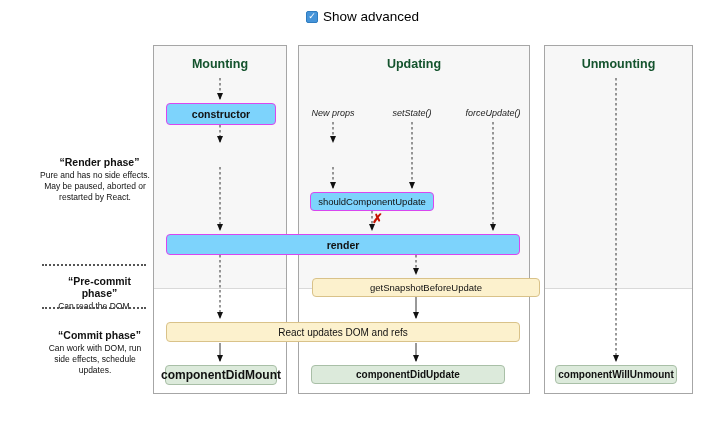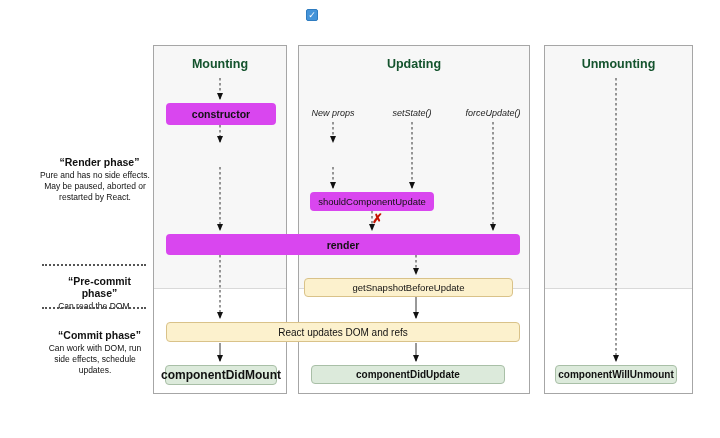--- a/index.html
+++ b/index.html
@@ -40,21 +40,21 @@
   .dash { stroke-dasharray:2.5 2.5; }
 
   
   .node {
     position:absolute; box-sizing:border-box; border-radius:4px;
     display:flex; align-items:center; justify-content:center;
     font-size:9.5px; text-align:center; cursor:pointer;
   }
   .node.bold { font-weight:bold; font-size:10.5px; }
   .node.md   { font-size:10px; }
-  .blue   { background:#d946ef; border:6px solid #d946ef; }
+  .blue   { background:#7dd3fc; border:1px solid #d946ef; }
   .yellow { background:#fcf1cd; border:1px solid #d9c289; }
   .green  { background:#dceadb; border:1px solid #a9bfa7; }
 
   
   .trigger {
     position:absolute; top:108px; transform:translateX(-50%);
     font-style:italic; font-size:9px; color:#222; white-space:nowrap;
   }
 
   
@@ -70,20 +70,21 @@
 </style>
 </head>
 <body>
 
 <div id="app">
 
   <div class="topbar">
     <span class="checkbox">
       <span>✓</span>
     </span>
+    <span class="cb-label">Show advanced</span>
   </div>
 
   <div class="panel" id="panel-mounting">
     <div class="panel-lower"></div>
     <div class="col-header">Mounting</div>
   </div>
   <div class="panel" id="panel-updating">
     <div class="panel-lower"></div>
     <div class="col-header">Updating</div>
   </div>
@@ -114,21 +115,21 @@
     <line class="ln dash" x1="616" y1="78" x2="616" y2="361" marker-end="url(#arrow)"></line>
   </svg>
 
   <span class="trigger" style="left:333px">New props</span>
   <span class="trigger" style="left:412px">setState()</span>
   <span class="trigger" style="left:493px">forceUpdate()</span>
 
   <div class="node blue bold" style="left:166px; top:103px; width:110px; height:22px;">constructor</div>
   <div class="node blue" style="left:310px; top:192px; width:124px; height:19px;">shouldComponentUpdate</div>
   <div class="node blue bold" style="left:166px; top:234px; width:354px; height:21px;">render</div>
-  <div class="node yellow" style="left:304px; top:278px; width:209px; height:19px;">getSnapshotBeforeUpdate</div>
+  <div class="node yellow" style="left:312px; top:278px; width:228px; height:19px;">getSnapshotBeforeUpdate</div>
   <div class="node yellow md" style="left:166px; top:322px; width:354px; height:20px;">React updates DOM and refs</div>
   <div class="node green bold md" style="left:165px; top:365px; width:112px; height:20px; font-size:12px;">componentDidMount</div>
   <div class="node green bold md" style="left:311px; top:365px; width:194px; height:19px; font-size:10px;">componentDidUpdate</div>
   <div class="node green bold md" style="left:555px; top:365px; width:122px; height:19px; font-size:10px;">componentWillUnmount</div>
 
   <span class="cancel-x">✗</span>
 
   <div class="phase-label" style="top:156px">
     <div class="phase-title">“Render phase”</div>
     <div class="phase-desc">Pure and has no side effects. May be paused, aborted or restarted by React.</div>

